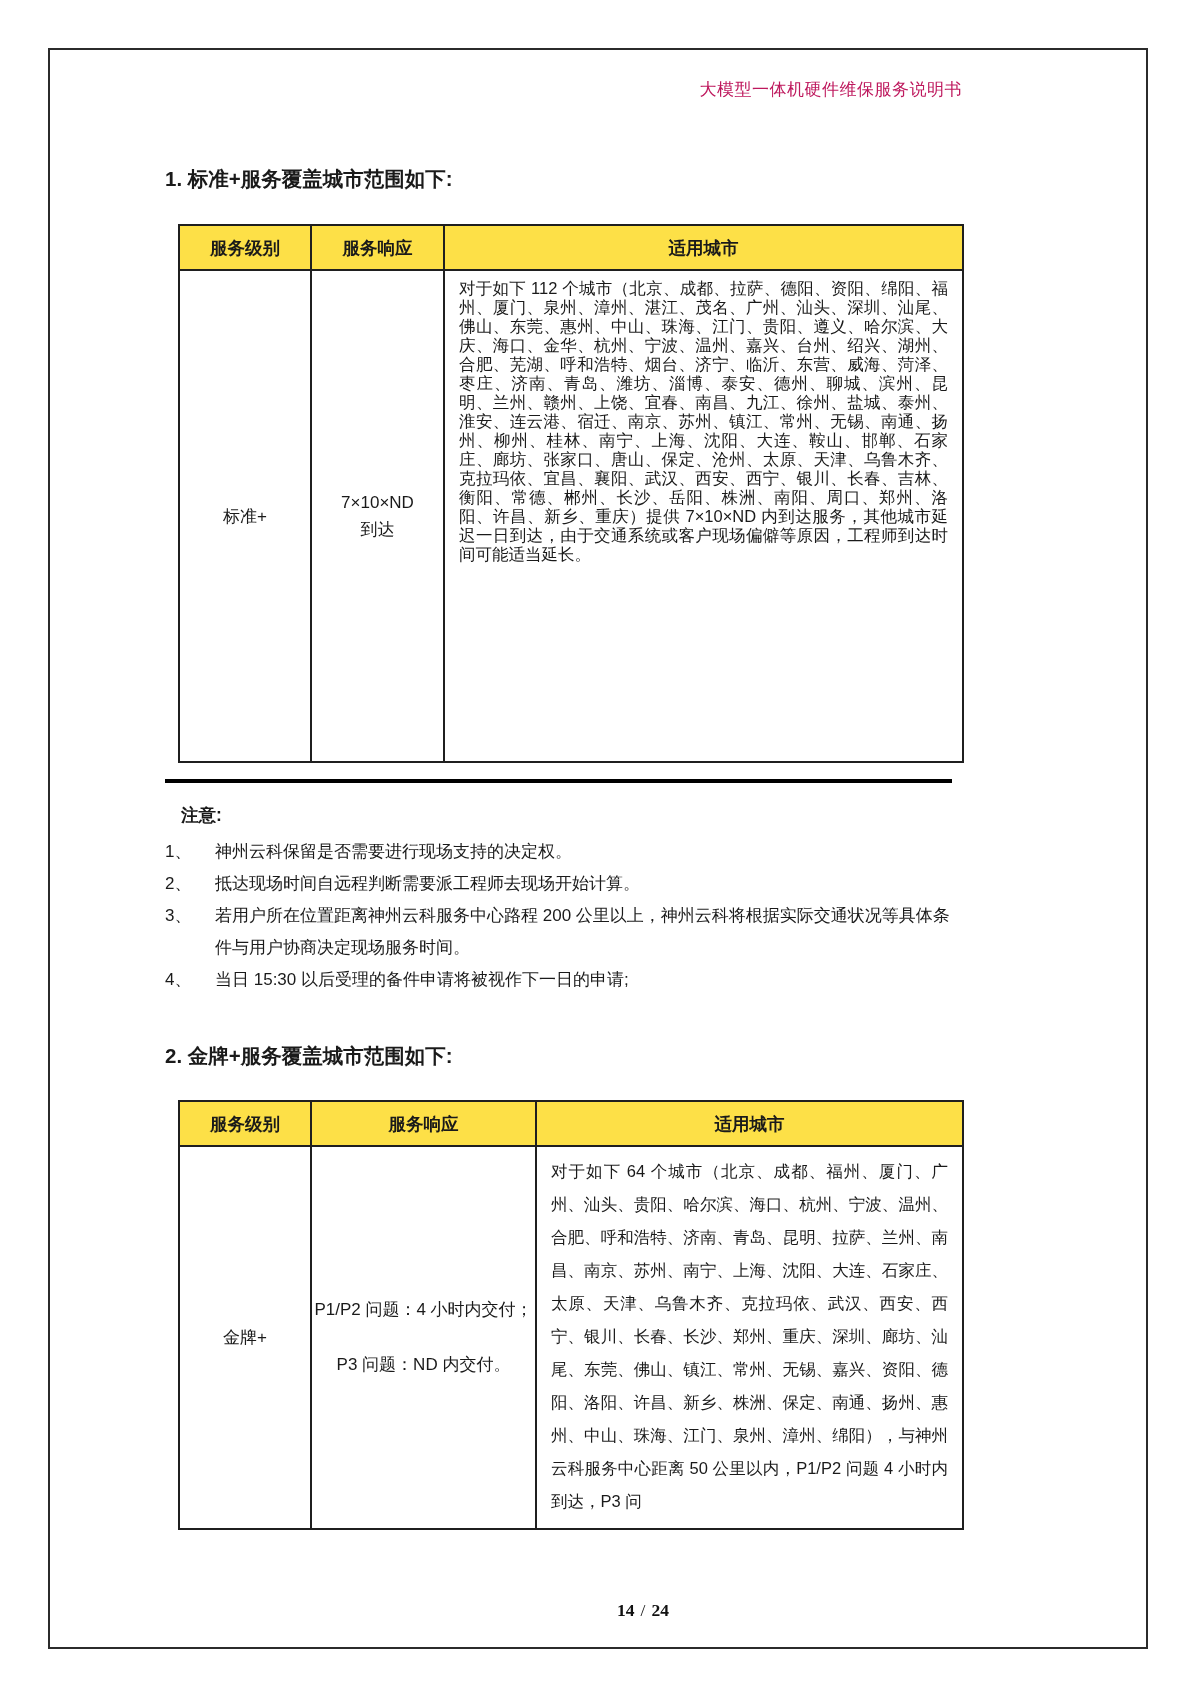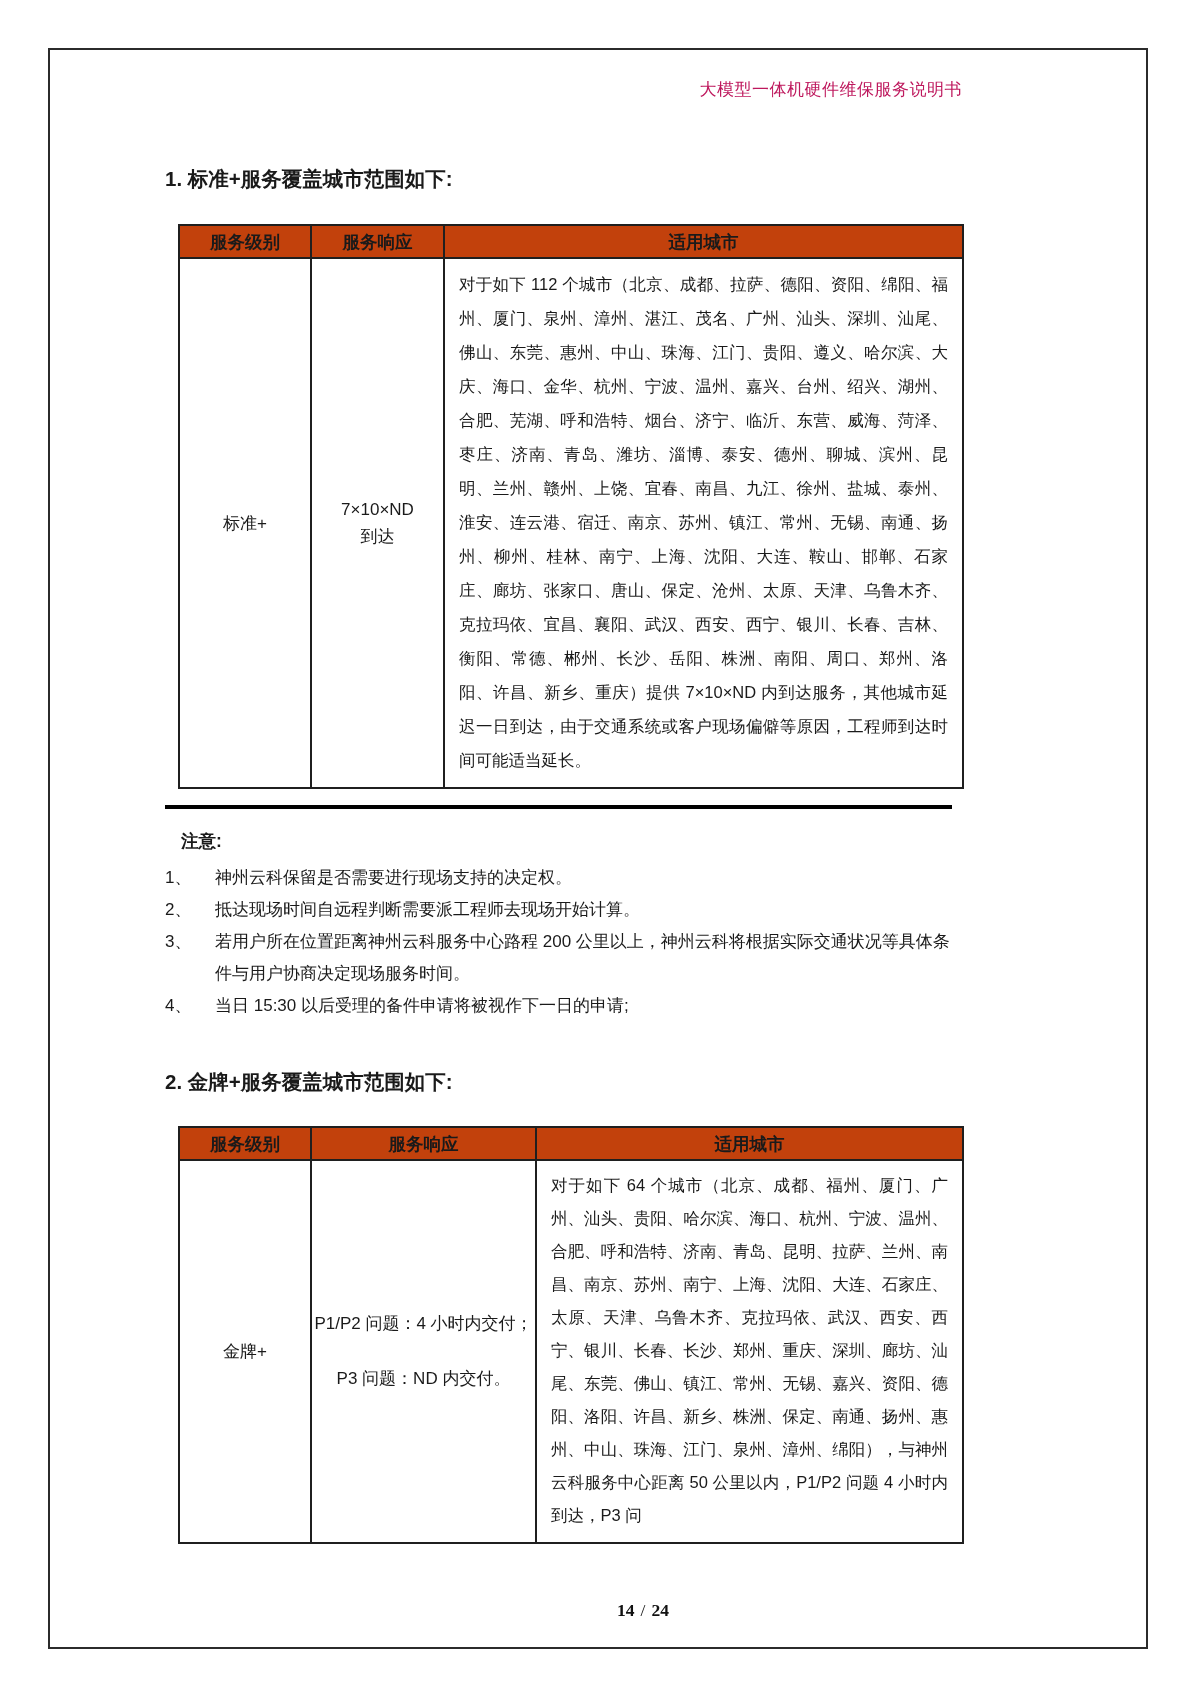--- a/index.html
+++ b/index.html
@@ -57,40 +57,40 @@
     margin: 31px 0 0 13px;
     width: 784px;
     border-collapse: collapse;
     table-layout: fixed;
   }
   table.svc th, table.svc td {
     border: 2px solid #1f1f1f;
     box-sizing: border-box;
   }
   table.svc th {
-    background: #c2410c;
-    height: 33px;
+    background: #fde047;
+    height: 45px;
     font-size: 17.5px;
     font-weight: bold;
     text-align: center;
     vertical-align: middle;
   }
   td.cell-center {
     text-align: center;
     vertical-align: middle;
     font-size: 17px;
   }
   td.cell-cities {
     vertical-align: top;
     padding: 8px 14px 10px 14px;
     font-size: 16.5px;
     line-height: 34px;
     text-align: justify;
   }
-  .t1 .cell-cities { height: 492px; line-height: 34px; }
+  .t1 .cell-cities { height: 492px; line-height: 19px; }
   .t2 .cell-cities { height: 330px; line-height: 33px; }
   .resp-line { display: block; line-height: 27px; }
   .resp-block p { margin: 0; line-height: 28px; }
   .resp-block p + p { margin-top: 27px; }
   .divider {
     margin-top: 16px;
     width: 787px;
     height: 4px;
     background: #000000;
   }

